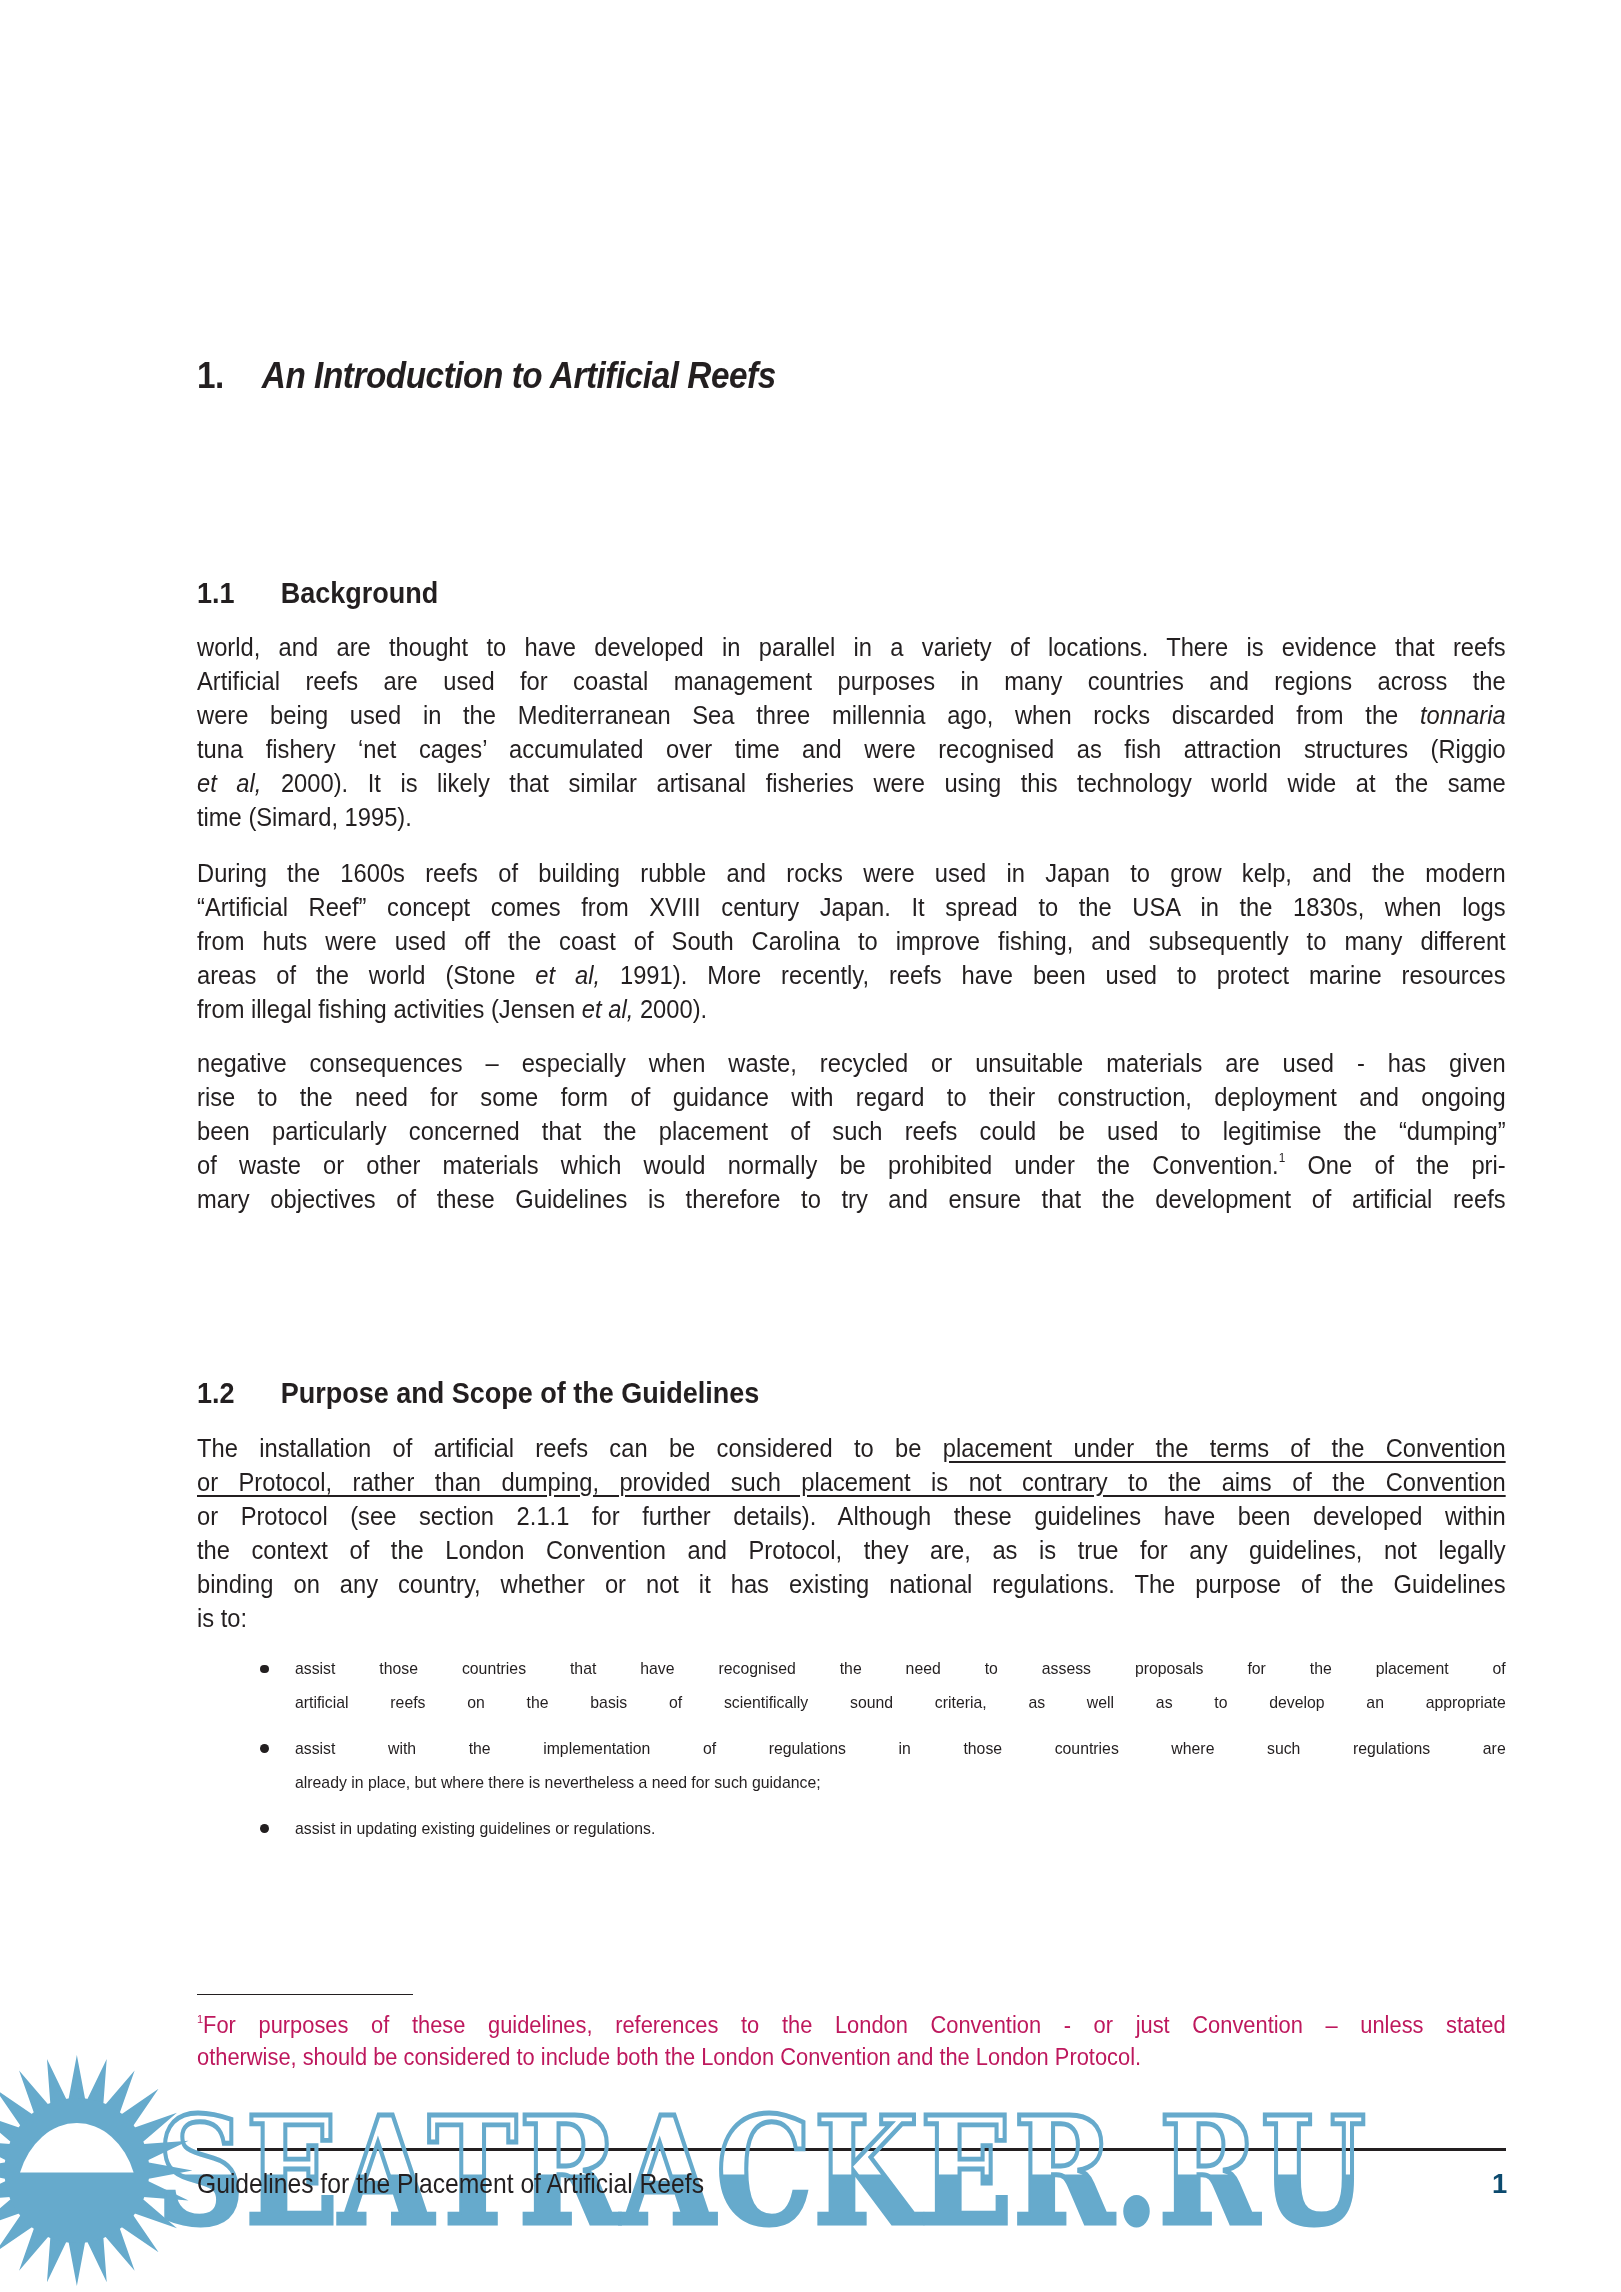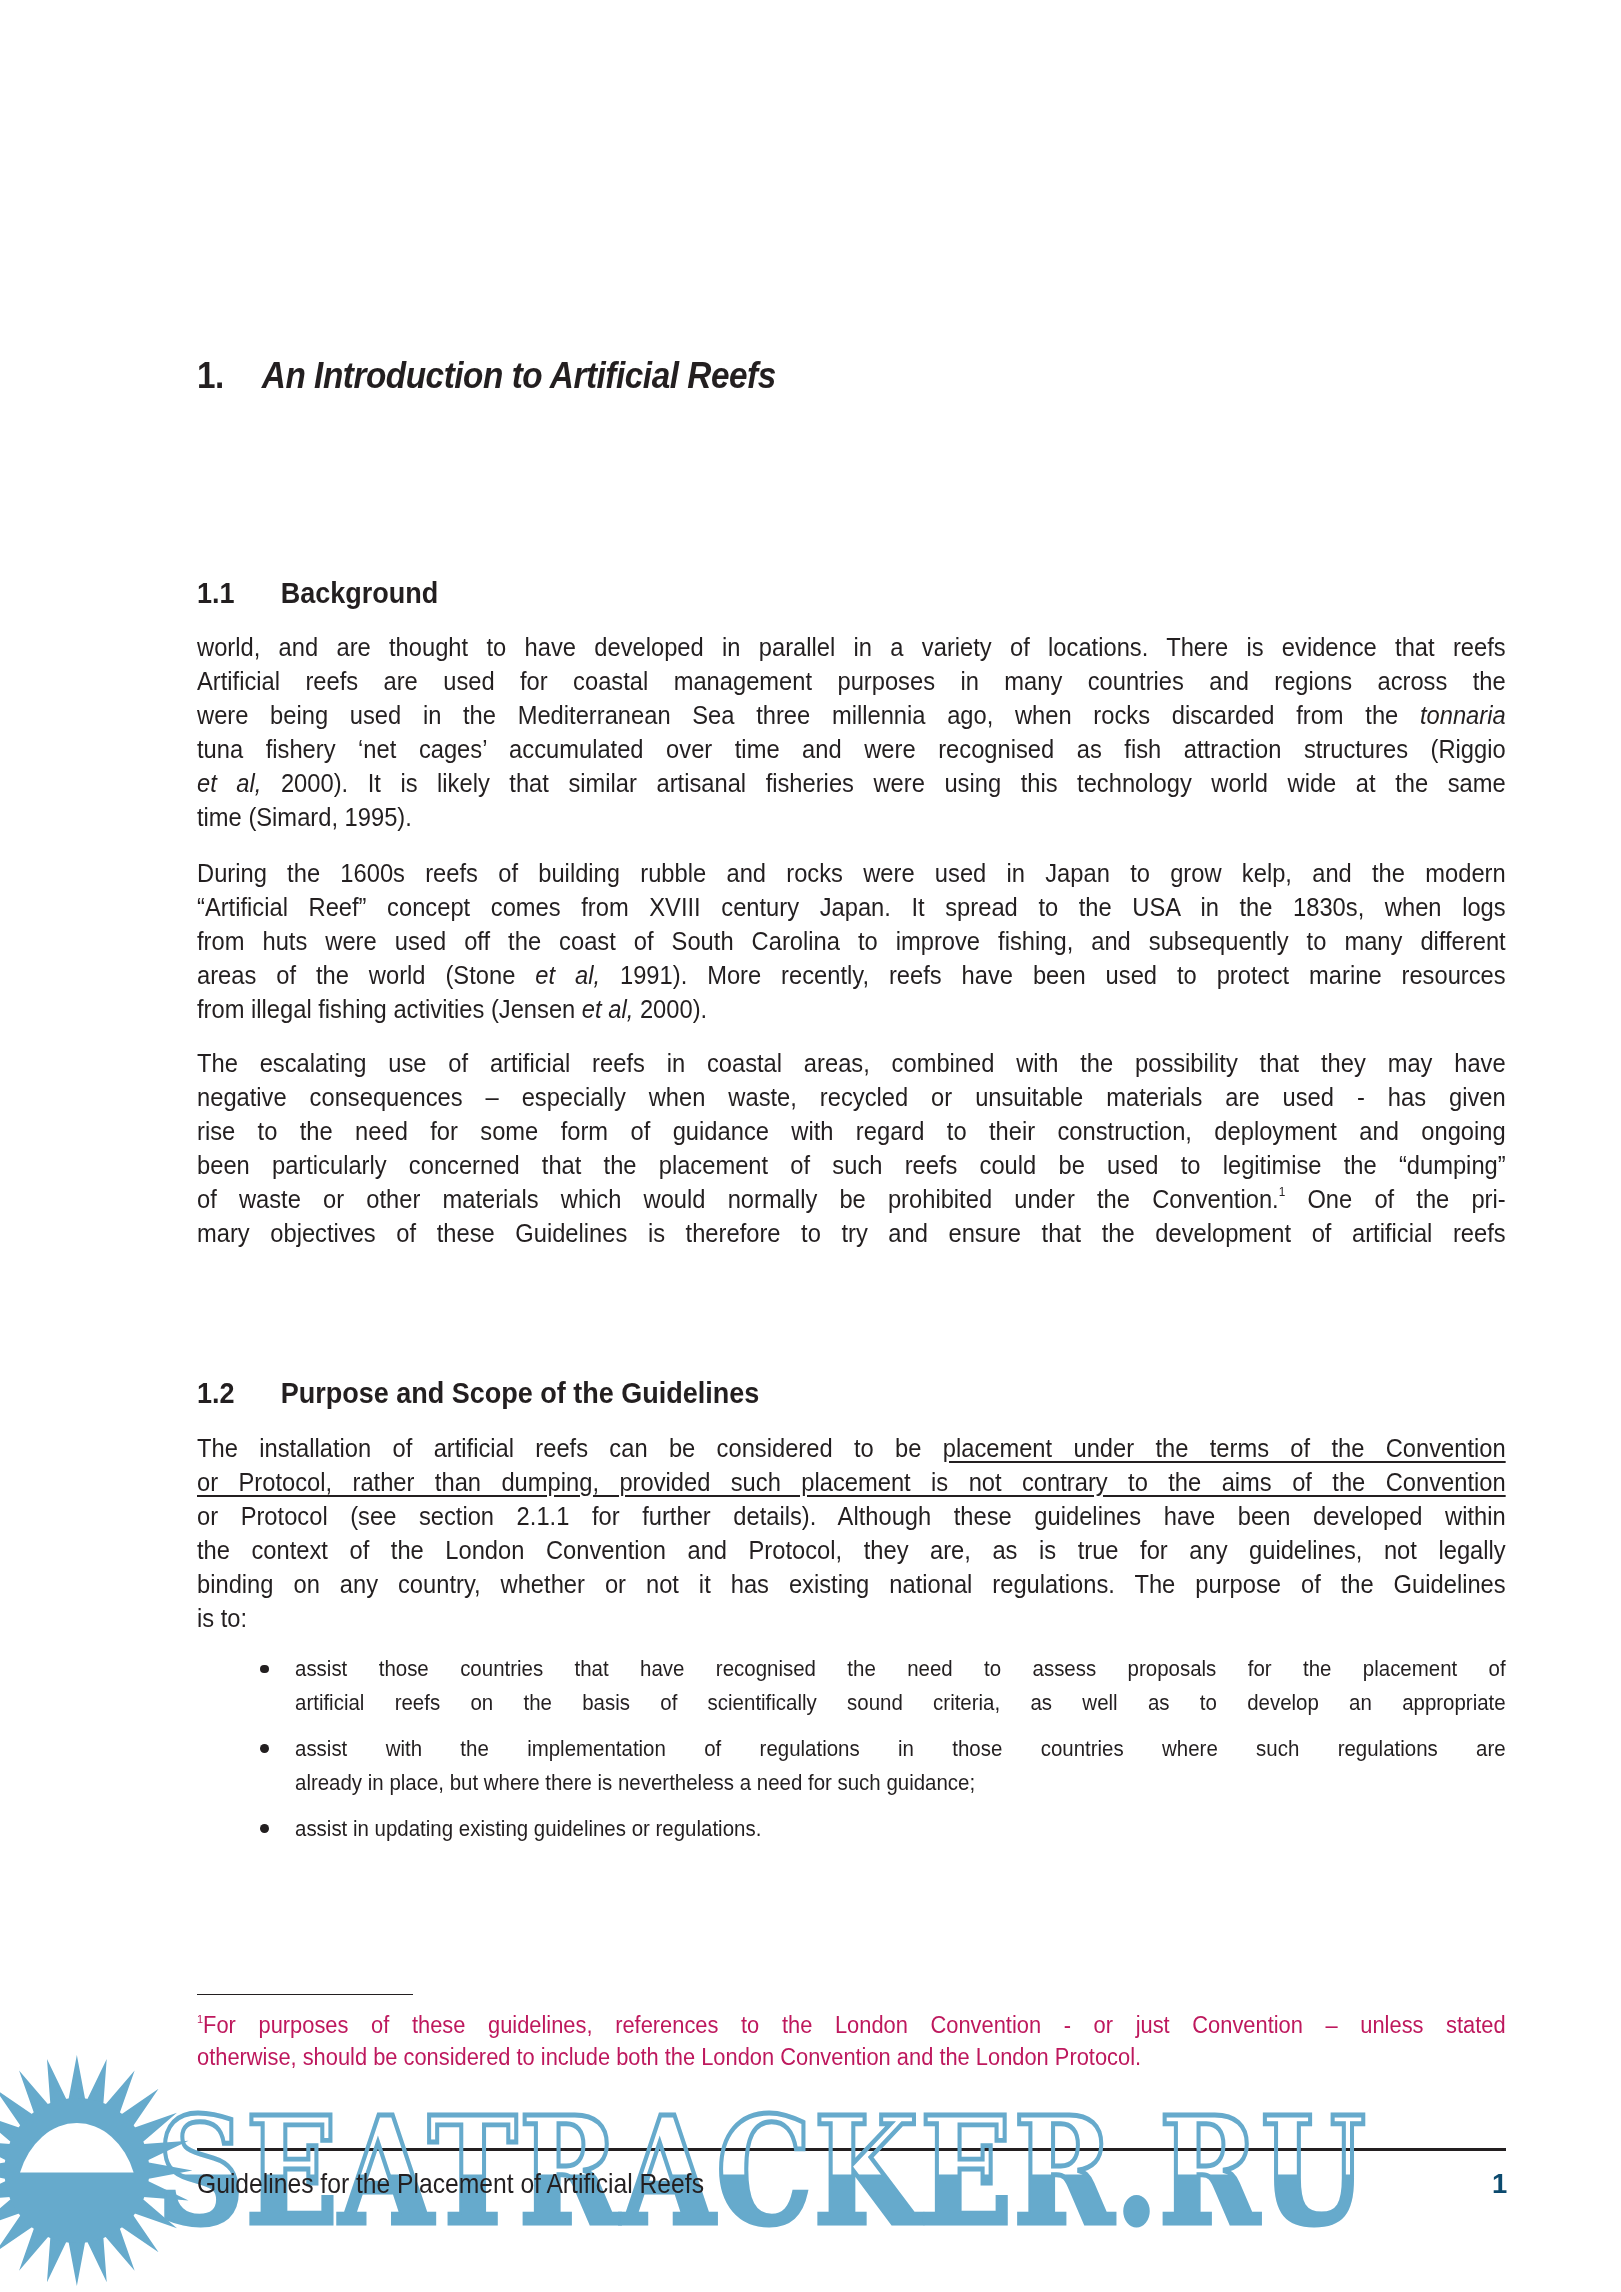--- a/index.html
+++ b/index.html
@@ -46,21 +46,21 @@
     sup.fn { font-size: 12.7px; vertical-align: 11.8px; line-height: 0; }
     .bullets { position: absolute; left: 197px; top: 1652px; width: 1309px; }
     .bullet { position: relative; margin-bottom: 11.8px; }
     .bullet .dot {
       position: absolute; left: 63px; top: 12.7px; width: 8.8px; height: 8.8px;
       border-radius: 50%; background: #231f20;
     }
     .bullet .body {
       margin-left: 98px; width: 1211px;
       font-family: "Liberation Sans", sans-serif;
-      font-size: 22px; line-height: 34px; color: #231f20;
+      font-size: 17px; line-height: 34px; color: #231f20;
     }
     .bullet .body .line { display: block; height: 34px; white-space: nowrap; }
     .bullet .body .line > span.inner {
       display: inline-block; width: 107.5%; text-align: justify; text-align-last: justify;
       transform: scaleX(0.93); transform-origin: left top;
     }
     .bullet .body .line.last > span.inner { text-align-last: left; }
     .fn-rule { position: absolute; left: 197px; top: 1994px; width: 216px; height: 1px; background: #231f20; }
     .footnote {
       position: absolute; left: 197px; top: 2009px; width: 1309px;
@@ -124,21 +124,20 @@
       <span class="line last"><span class="inner">time (Simard, 1995).</span></span>
     </div>
   <div class="para" style="top:856px">
       <span class="line"><span class="inner">During the 1600s reefs of building rubble and rocks were used in Japan to grow kelp, and the modern</span></span>
       <span class="line"><span class="inner">“Artificial Reef” concept comes from XVIII century Japan. It spread to the USA in the 1830s, when logs</span></span>
       <span class="line"><span class="inner">from huts were used off the coast of South Carolina to improve fishing, and subsequently to many different</span></span>
       <span class="line"><span class="inner">areas of the world (Stone <i>et al,</i> 1991). More recently, reefs have been used to protect marine resources</span></span>
       <span class="line last"><span class="inner">from illegal fishing activities (Jensen <i>et al,</i> 2000).</span></span>
     </div>
   <div class="para" style="top:1046px">
-      <span class="line"><span class="inner">The escalating use of artificial reefs in coastal areas, combined with the possibility that they may have</span></span>
       <span class="line"><span class="inner">negative consequences – especially when waste, recycled or unsuitable materials are used - has given</span></span>
       <span class="line"><span class="inner">rise to the need for some form of guidance with regard to their construction, deployment and ongoing</span></span>
       <span class="line"><span class="inner">been particularly concerned that the placement of such reefs could be used to legitimise the “dumping”</span></span>
       <span class="line"><span class="inner">of waste or other materials which would normally be prohibited under the Convention.<sup class="fn">1</sup> One of the pri-</span></span>
       <span class="line"><span class="inner">mary objectives of these Guidelines is therefore to try and ensure that the development of artificial reefs</span></span>
     </div>
 
   <div class="section-heading" style="top:1376px">
     <span class="num">1.2</span><span>Purpose and Scope of the Guidelines</span>
   </div>

